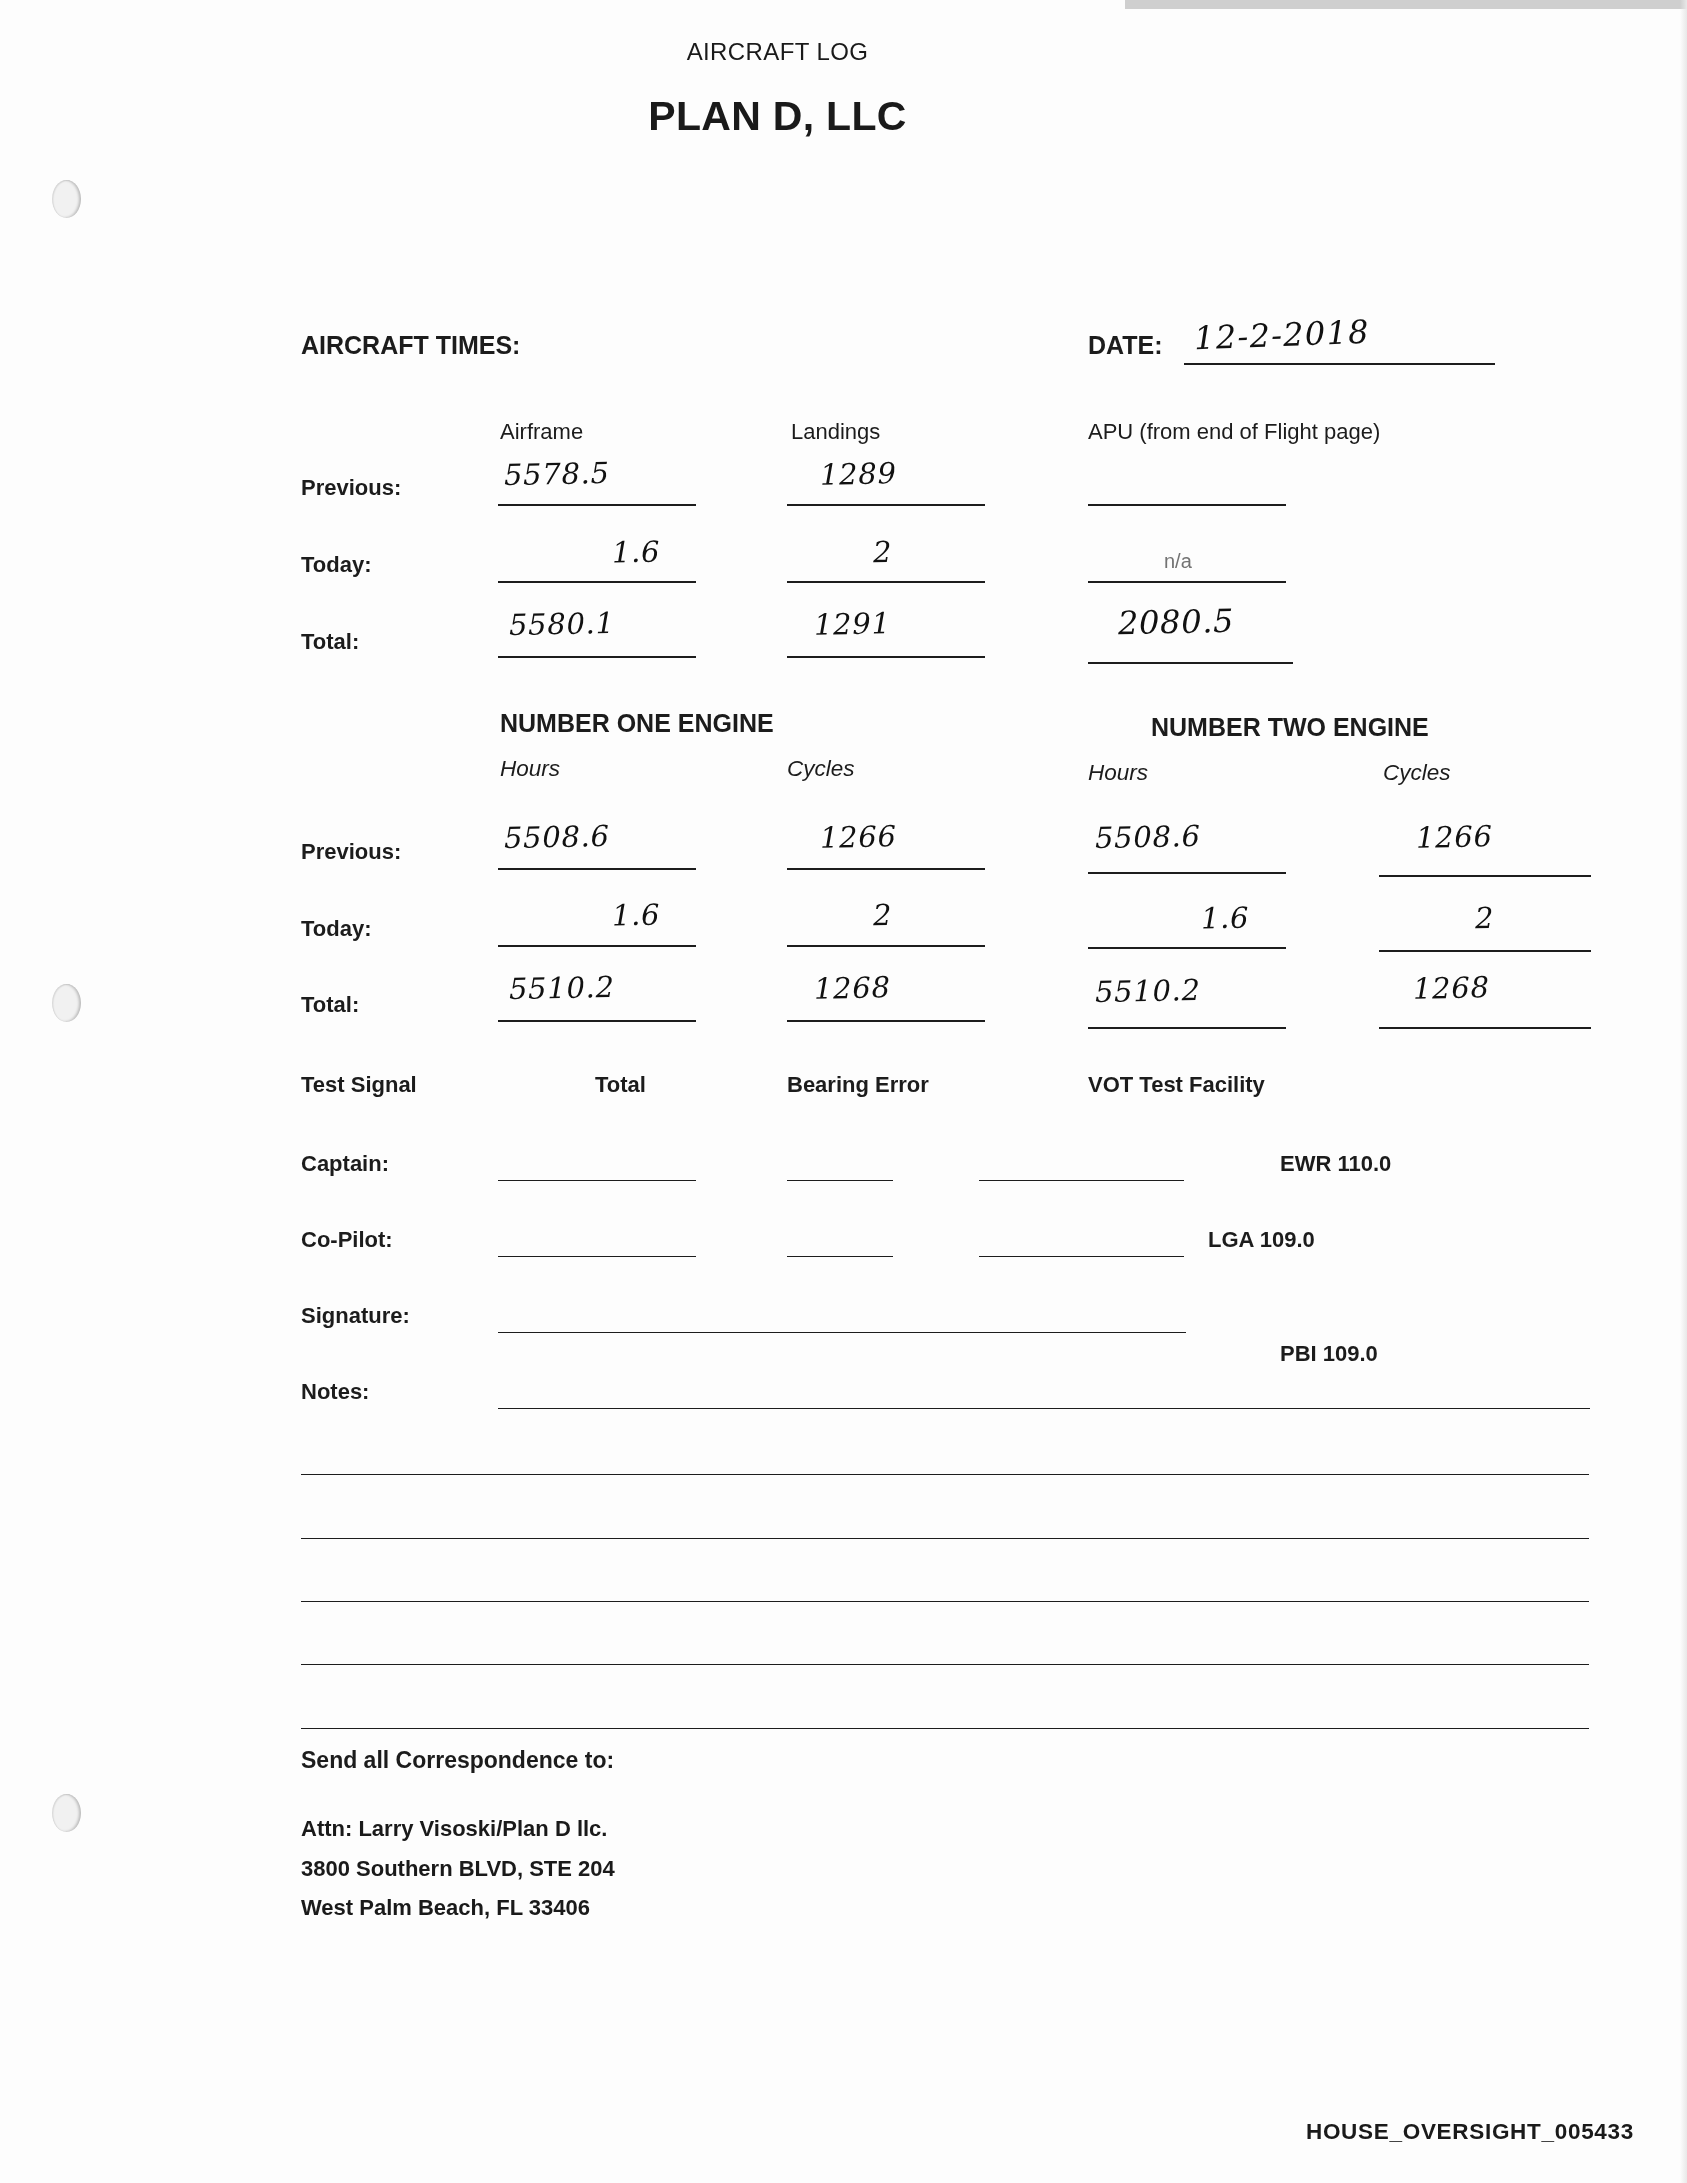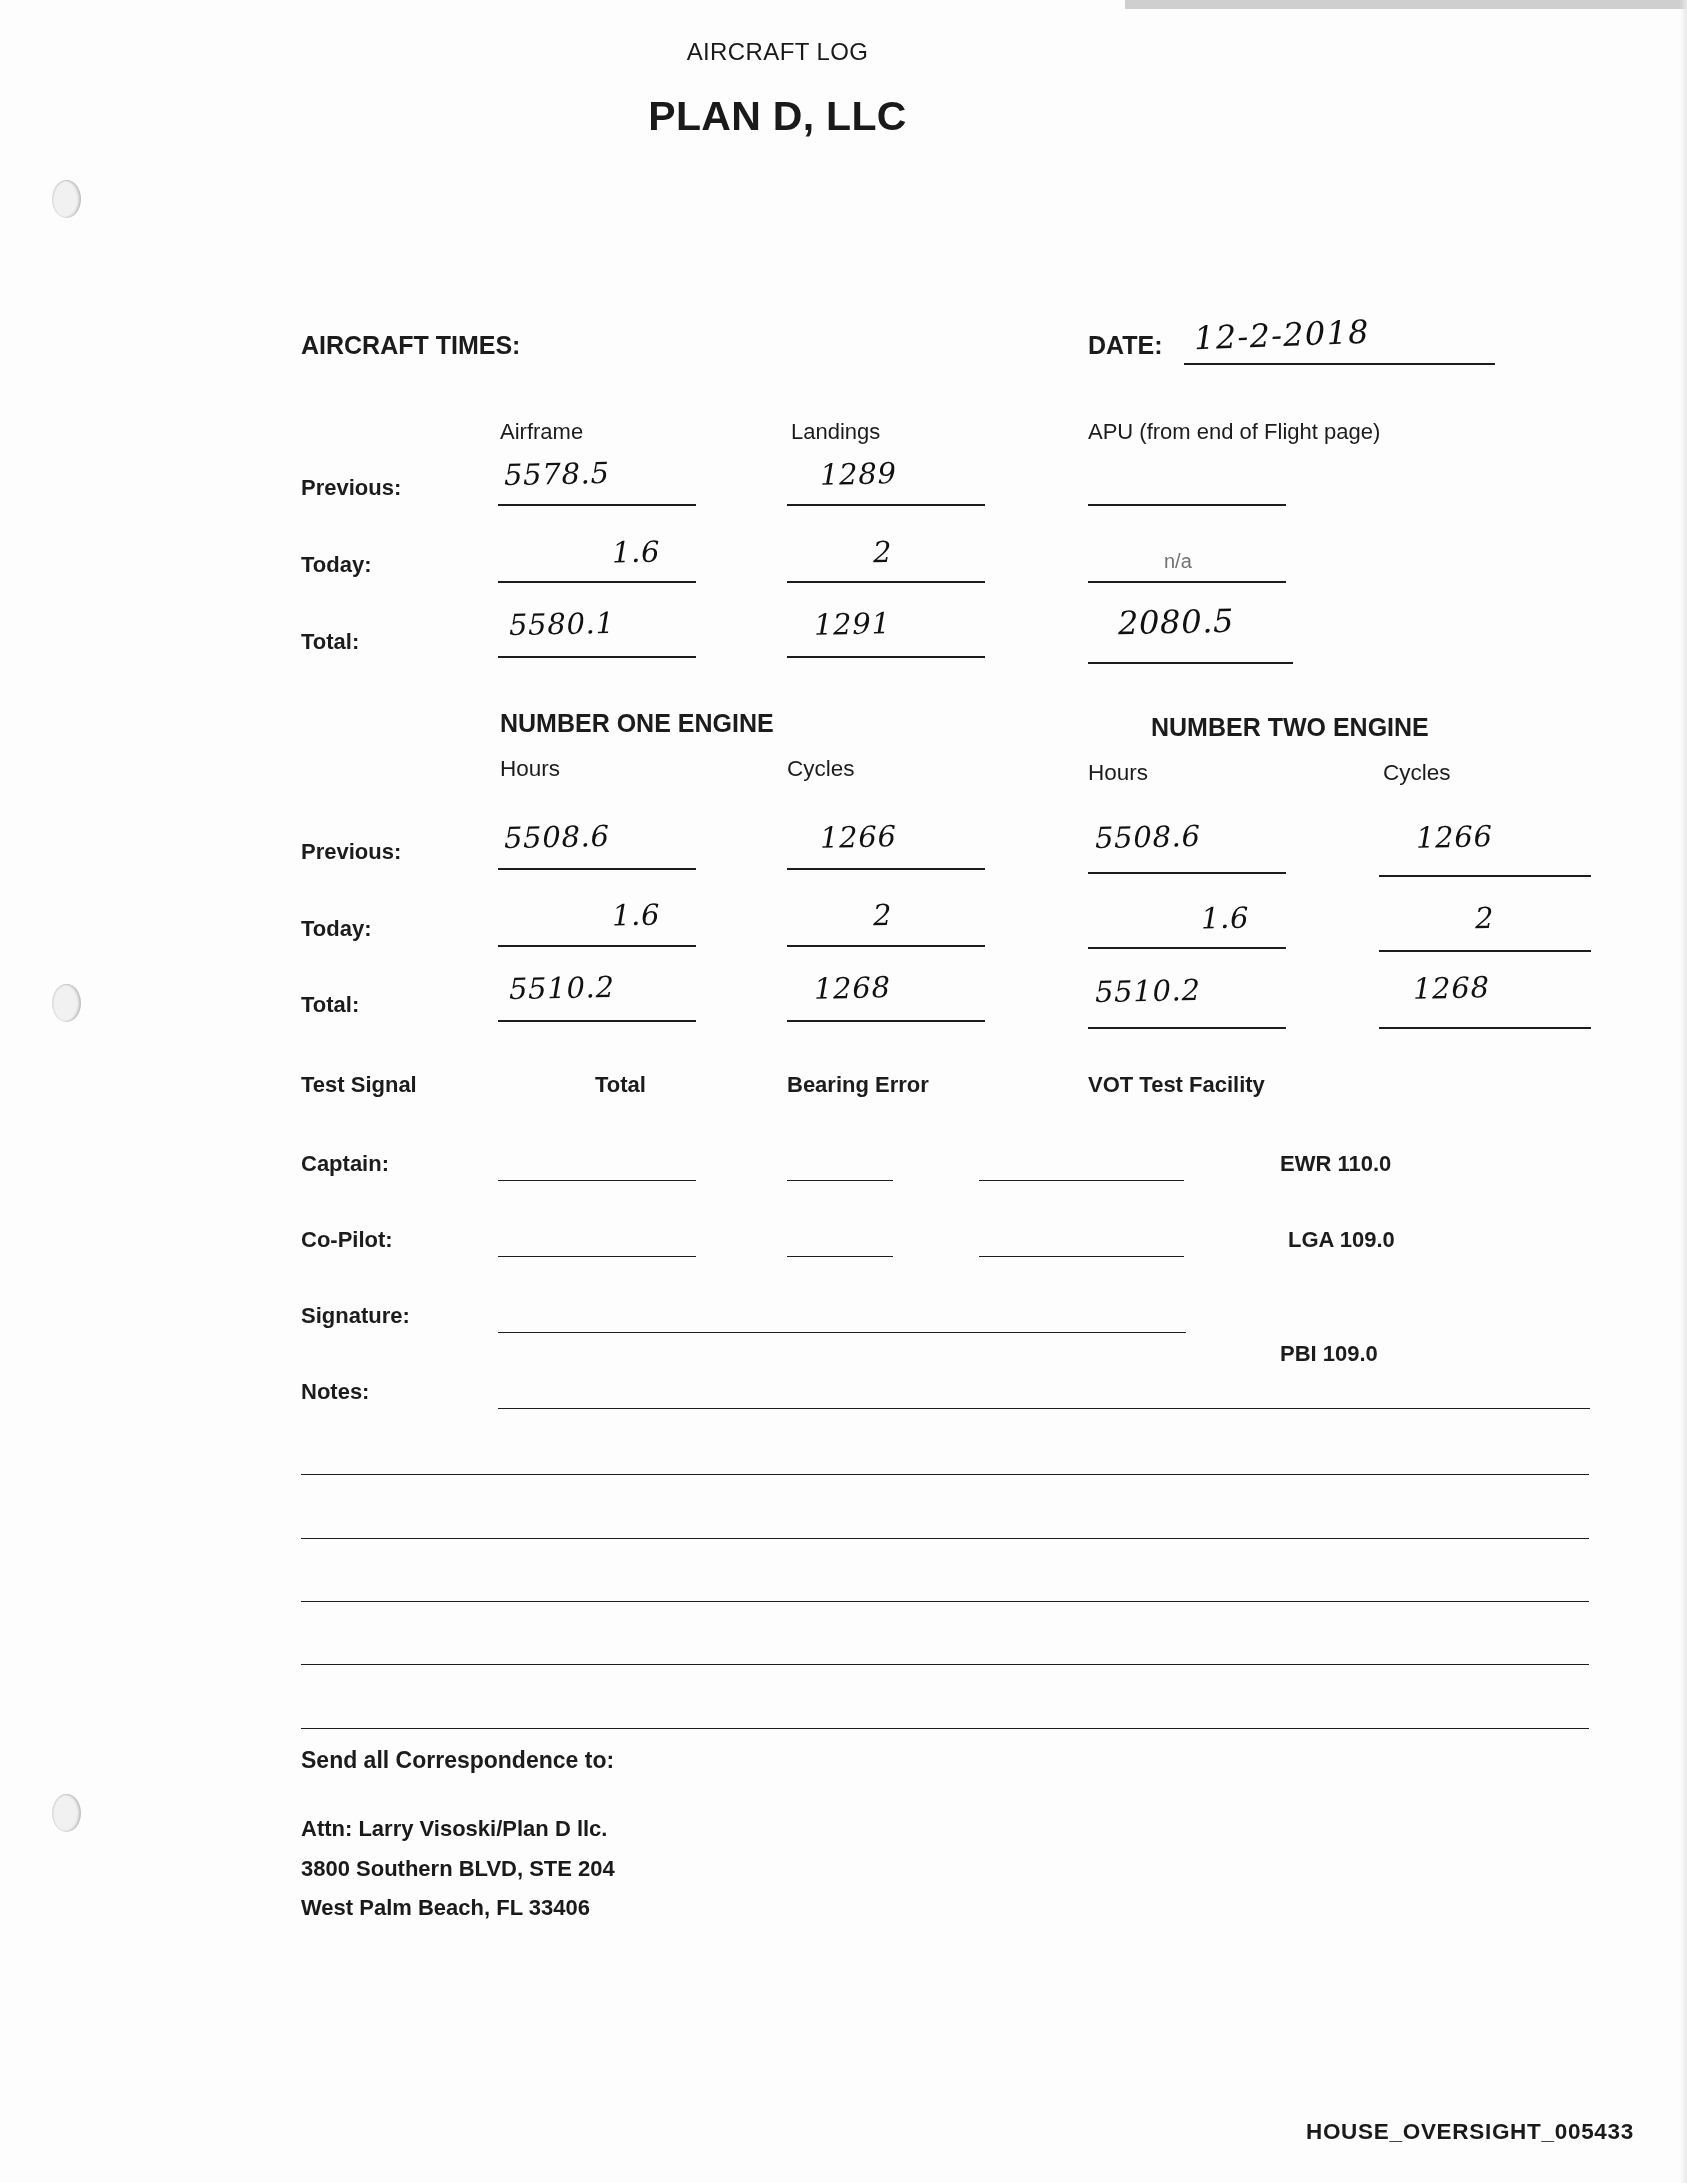--- a/index.html
+++ b/index.html
@@ -76,21 +76,21 @@
   }
 
   
   .t {
     position: absolute;
     font-size: 22px;
     color: #1c1c1c;
     white-space: nowrap;
   }
   .t.b { font-weight: 700; }
-  .t.mid { font-size: 22.5px; }
+  .t.mid { font-size: 22.5px; font-style: italic; }
   .t.big { font-size: 25px; font-weight: 700; }
 
   
   .hw {
     position: absolute;
     font-family: "DejaVu Serif", serif;
     font-size: 29px;
     color: #111;
     white-space: nowrap;
     transform: rotate(-1.2deg);
@@ -223,21 +223,21 @@
   <div class="t b" style="left:301px; top:1151px;">Captain:</div>
   <div class="line thin" style="left:498px; top:1180px; width:198px;"></div>
   <div class="line thin" style="left:787px; top:1180px; width:106px;"></div>
   <div class="line thin" style="left:979px; top:1180px; width:205px;"></div>
   <div class="t b" style="left:1280px; top:1151px;">EWR 110.0</div>
 
   <div class="t b" style="left:301px; top:1227px;">Co-Pilot:</div>
   <div class="line thin" style="left:498px; top:1256px; width:198px;"></div>
   <div class="line thin" style="left:787px; top:1256px; width:106px;"></div>
   <div class="line thin" style="left:979px; top:1256px; width:205px;"></div>
-  <div class="t b" style="left:1288px; top:1227px;">LGA 109.0</div>
+  <div class="t b" style="left:1208px; top:1227px;">LGA 109.0</div>
 
   <div class="t b" style="left:301px; top:1303px;">Signature:</div>
   <div class="line thin" style="left:498px; top:1332px; width:688px;"></div>
   <div class="t b" style="left:1280px; top:1341px;">PBI 109.0</div>
 
   <div class="t b" style="left:301px; top:1379px;">Notes:</div>
   <div class="line thin" style="left:498px; top:1408px; width:1092px;"></div>
   <div class="line thin" style="left:301px; top:1474px; width:1288px;"></div>
   <div class="line thin" style="left:301px; top:1538px; width:1288px;"></div>
   <div class="line thin" style="left:301px; top:1601px; width:1288px;"></div>

